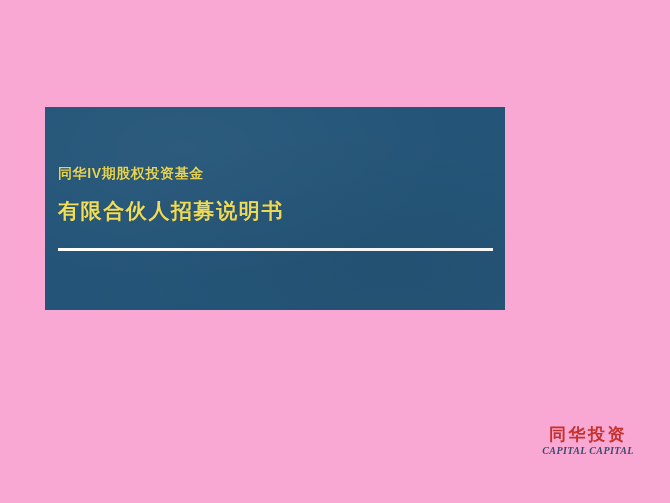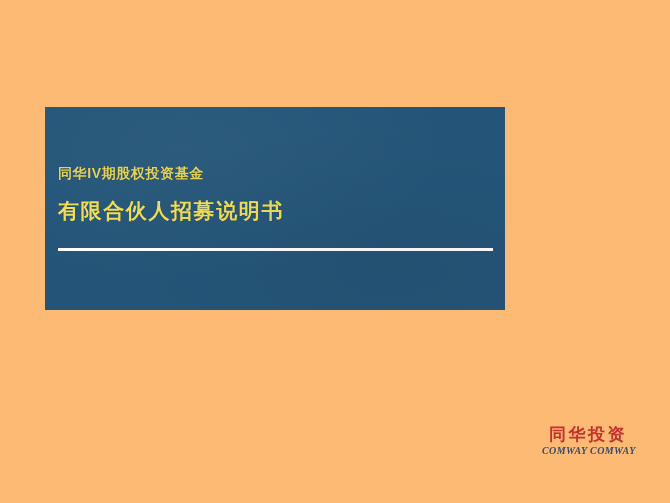--- a/index.html
+++ b/index.html
@@ -13,21 +13,21 @@
     position: relative;
     overflow: hidden;
     font-family: "Liberation Sans", sans-serif;
     background: #ffffff;
   }
 
   
   #slide {
     position: absolute;
     inset: 0;
-    background: #fdba74;
+    background: #f9a8d4;
   }
 
   
   #title-panel {
     position: absolute;
     left: 45px;
     top: 107px;
     width: 460px;
     height: 203px;
     background: #245578;
@@ -120,16 +120,16 @@
       <div id="fund-subtitle">同华IV期股权投资基金</div>
       <div id="doc-title">有限合伙人招募说明书</div>
     </div>
 
     <div id="panel-rule"></div>
 
   </div>
 
   <div id="logo">
     <div id="logo-cn">同华投资</div>
-    <div id="logo-en">COMWAY COMWAY</div>
+    <div id="logo-en">CAPITAL CAPITAL</div>
   </div>
 
 </div>
 
 </body></html>

